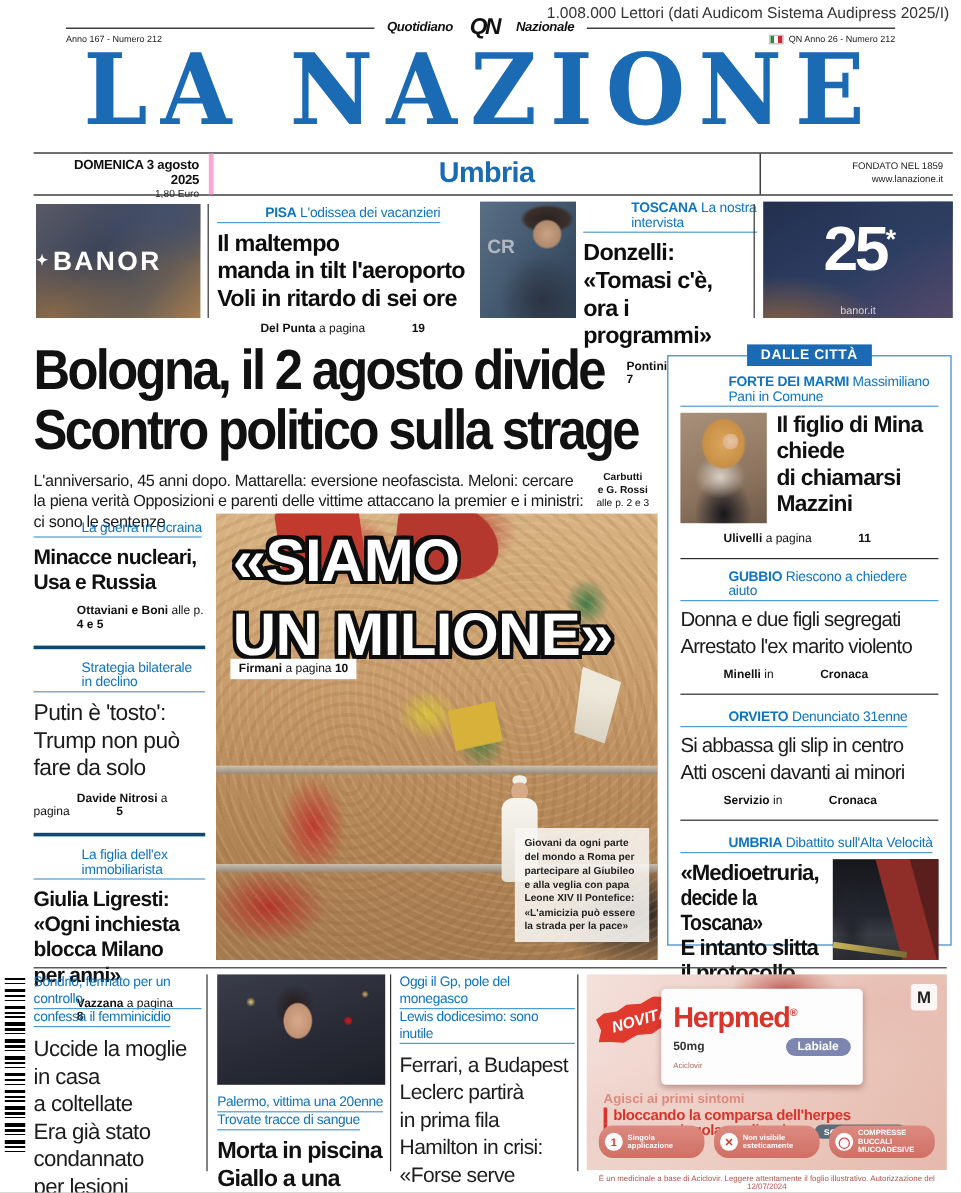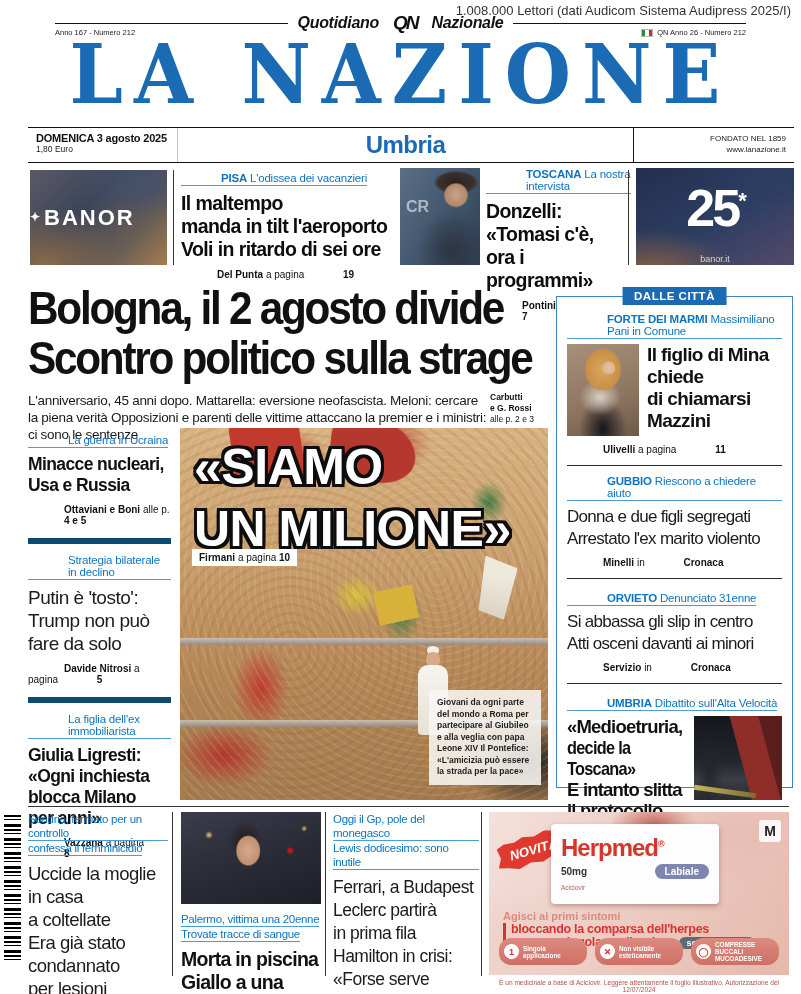--- a/index.html
+++ b/index.html
@@ -3,36 +3,36 @@
 <meta charset="utf-8">
 <style>
   * { margin:0; padding:0; box-sizing:border-box; }
   body { background:#888; font-family:"Liberation Sans", sans-serif; }
   .page { position:relative; width:801px; height:994px; background:#fff; margin:0 auto; overflow:hidden; color:#111; }
 
   
   .readers { position:absolute; top:3px; right:10px; font-size:13px; color:#333; }
   .brandrow { position:absolute; top:12px; left:55px; right:55px; display:flex; align-items:center; gap:10px; }
   .brandrow .rule { flex:1; border-top:1.5px solid #111; }
-  .brandname { font-size:16px; font-weight:bold; font-style:italic; letter-spacing:-0.3px;text-align:right; }
+  .brandname { font-size:11px; font-weight:bold; font-style:italic; letter-spacing:-0.3px;text-align:right; }
   .qnlogo { font-size:19px; font-weight:bold; font-style:italic; letter-spacing:-2px; padding:0 4px; }
   .issueline { position:absolute; top:28px; font-size:7.5px; color:#222; }
   .issueline.l { left:55px; } .issueline.r { right:55px; display:flex; align-items:center; gap:4px; }
   .itflag { display:inline-block; width:12px; height:8px; background:linear-gradient(90deg,#2e8b3a 33%,#fff 33% 66%,#cf2b36 66%); border:0.5px solid #bbb; }
 
   
   .masthead { position:absolute; top:30px; left:0; right:0; text-align:center;
     font-family:"DejaVu Serif", serif; font-weight:bold; font-size:76px; letter-spacing:11px;
     color:#1a6ab4; transform:scaleY(1.08); }
 
   
   .dateline { position:absolute; left:28px; right:7px; top:127px; height:36px;
     border-top:1.5px solid #111; border-bottom:1.5px solid #111; display:flex; }
   .dl-cell { padding:4px 8px; }
-  .dl-left { width:150px; border-right:1px solid #f9a8d4; }
+  .dl-left { width:150px; border-right:4px solid #f9a8d4;text-align:right; }
   .dl-date { font-size:11px; font-weight:bold; letter-spacing:-0.2px; }
   .dl-price { font-size:8.5px; color:#222; }
   .dl-mid { flex:1; border-right:1px solid #111; display:flex; align-items:center; justify-content:center; }
   .dl-edition { font-size:24px; font-weight:bold; color:#1a6ab4; letter-spacing:-0.5px; }
   .dl-right { width:160px; text-align:right; font-size:8px; line-height:11px; padding-top:5px; color:#222; }
 
   
   .kicker { font-size:11.5px; color:#0e74c0; display:inline-block; border-bottom:1px solid #4e9ad2; padding-bottom:1px; letter-spacing:-0.2px;padding-left:40px; }
   .kicker b { font-weight:bold; } .kicker span { font-weight:500; }
   .byline { font-size:10px; color:#111; margin-top:8px; }
@@ -64,27 +64,27 @@
     color:#fff; text-align:center; }
   .ad-25 .num { font-size:52px; font-weight:bold; margin-top:10px; letter-spacing:-3px; }
   .ad-25 .num sup { font-size:22px; }
   .ad-25 .site { font-size:9px; color:rgba(255,255,255,0.75); margin-top:16px; }
 
   
   .lead { position:absolute; left:28px; top:283px; width:520px; }
   .lead-line { font-size:47px; font-weight:bold; letter-spacing:-2.5px; line-height:50px; transform:scaleX(0.9); transform-origin:left center; white-space:nowrap; }
   .lead-sub { margin-top:9px; display:flex; }
   .lead-sub .txt { font-size:13.5px; line-height:17px; color:#1a1a1a; width:462px; letter-spacing:-0.3px; }
-  .lead-by { width:58px; text-align:left; font-size:8.5px; line-height:11px; }
+  .lead-by { width:58px; text-align:center; font-size:8.5px; line-height:11px; }
   .lead-by .b { font-weight:bold; }
 
   
   .leftcol { position:absolute; left:28px; top:426px; width:143px; }
   .lc-story { padding:4px 0 12px 0; }
-  .lc-story + .lc-story { border-top:6px solid #0c4a6e; padding-top:10px; }
+  .lc-story + .lc-story { border-top:3px solid #0c4a6e; padding-top:10px; }
   .lc-hl-b { font-size:17.5px; font-weight:bold; line-height:21px; letter-spacing:-0.6px; margin-top:6px; }
   .lc-hl-l { font-size:19px; font-weight:normal; line-height:23px; letter-spacing:-0.5px; margin-top:6px; color:#1c1c1c; }
 
   
   .mainphoto { position:absolute; left:180px; top:428px; width:368px; height:372px; overflow:hidden;
     background:
       radial-gradient(ellipse 70px 45px at 12% 88%, #b5332a 0%, transparent 70%),
       radial-gradient(ellipse 40px 60px at 22% 70%, #c03a2e 0%, transparent 70%),
       radial-gradient(ellipse 55px 40px at 30% 8%, #c8372c 0%, transparent 70%),
       radial-gradient(ellipse 70px 50px at 55% 4%, #b93a30 0%, transparent 70%),

